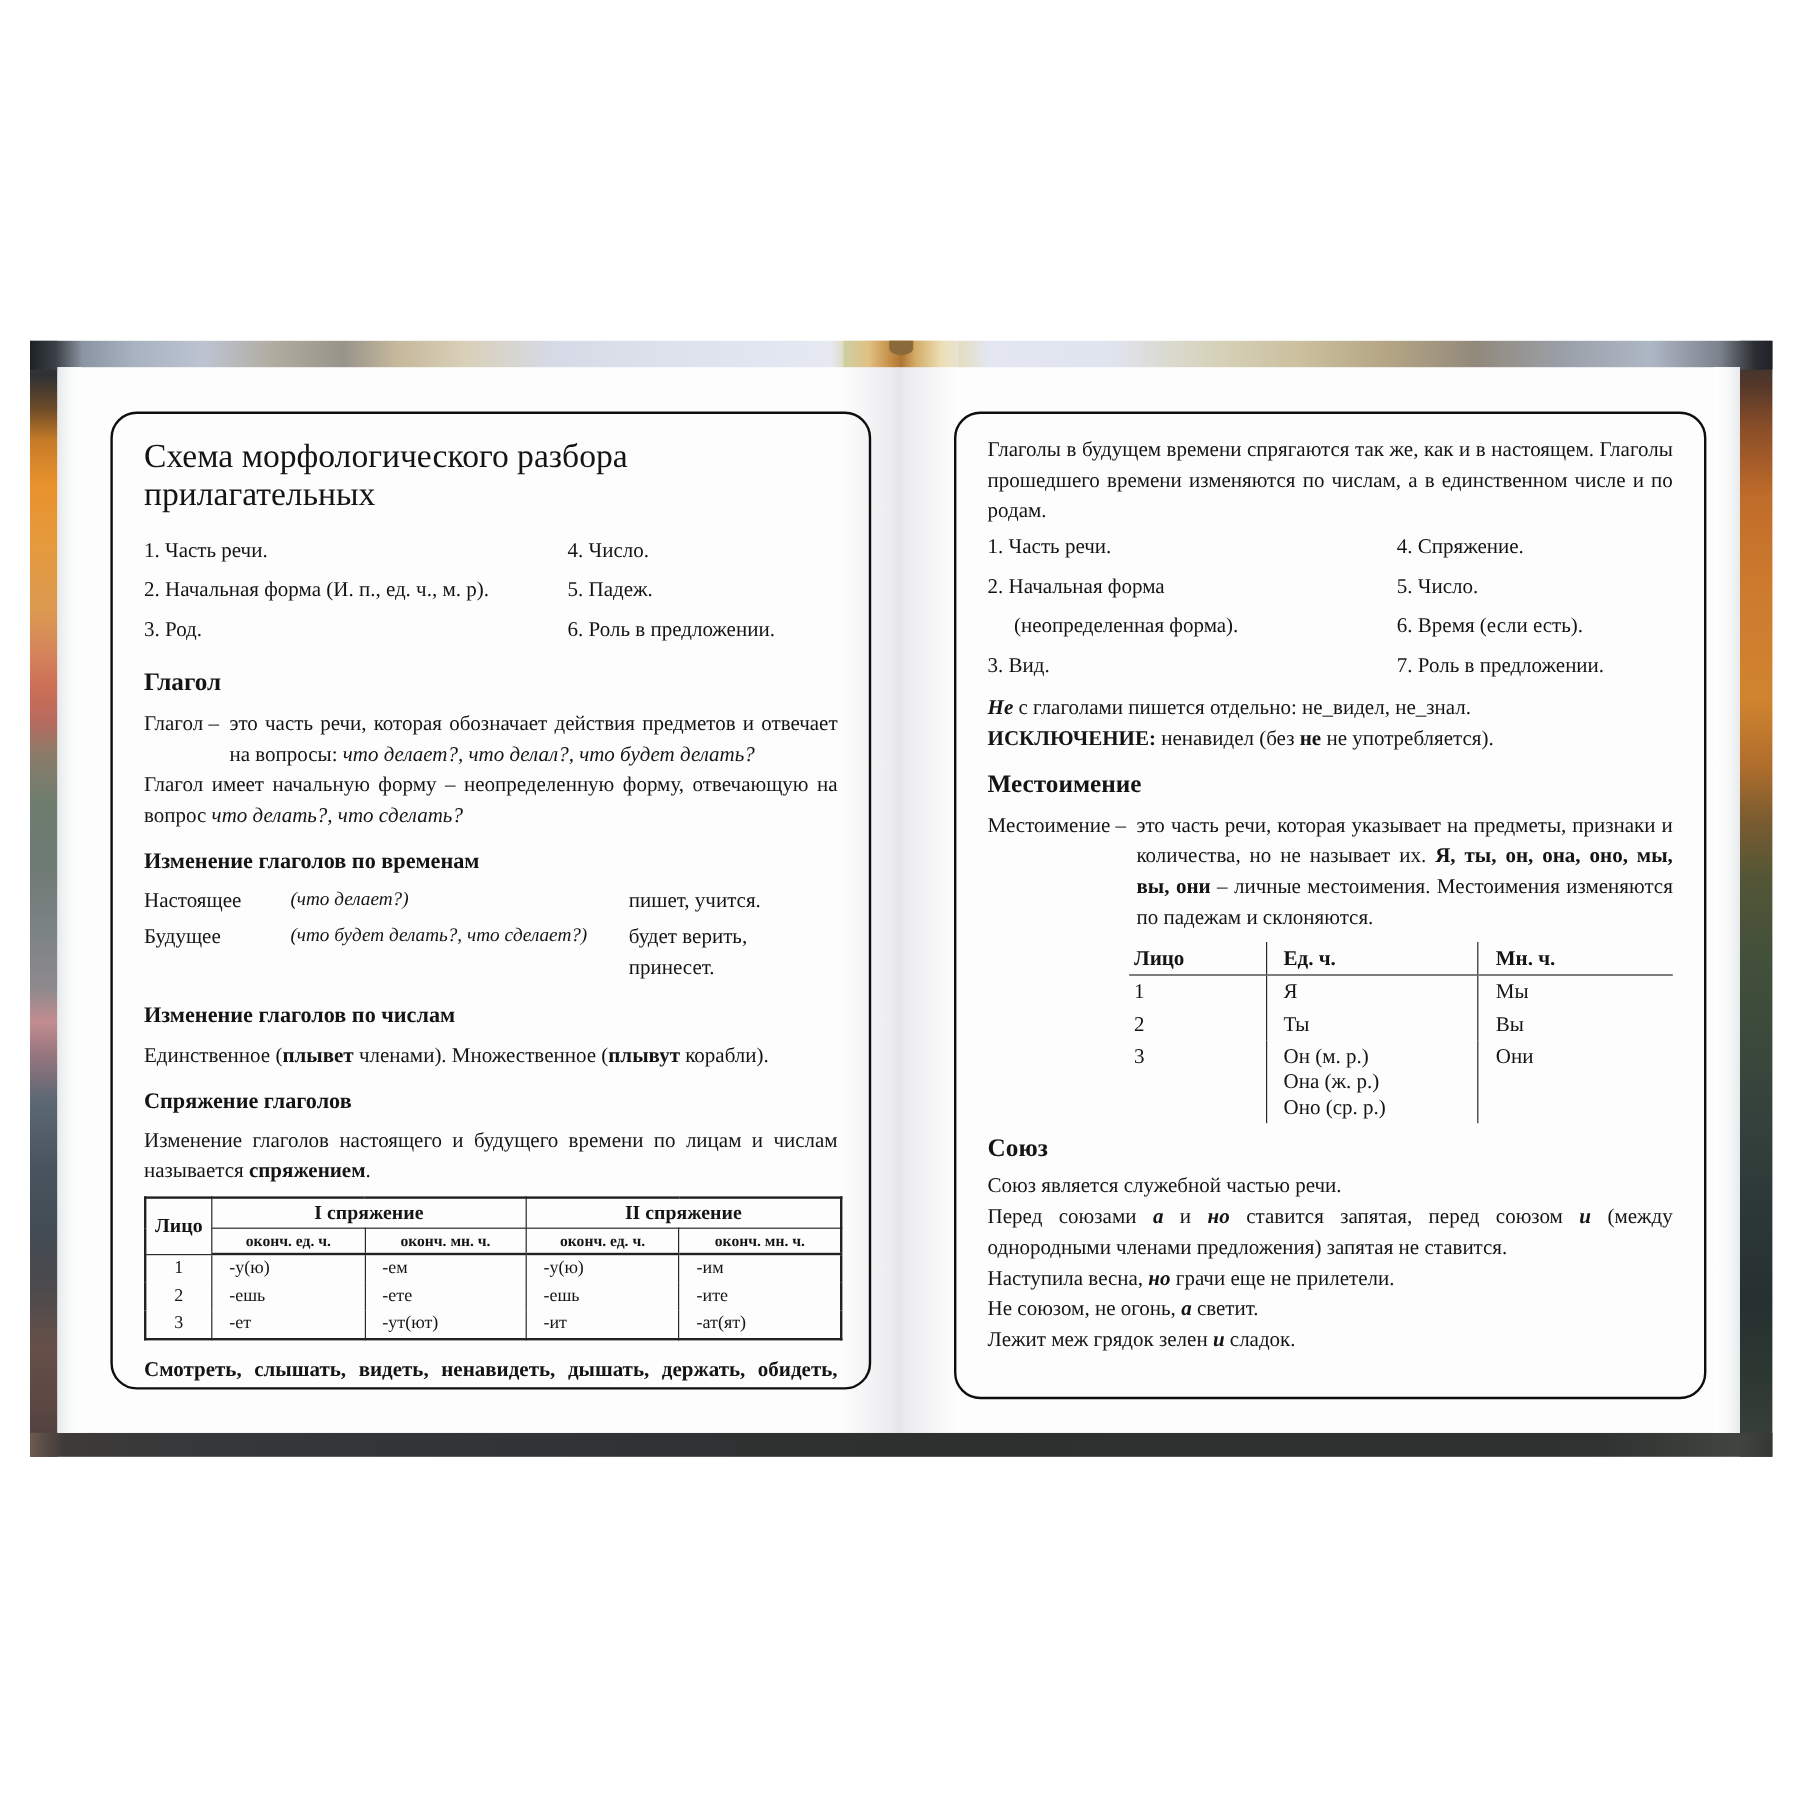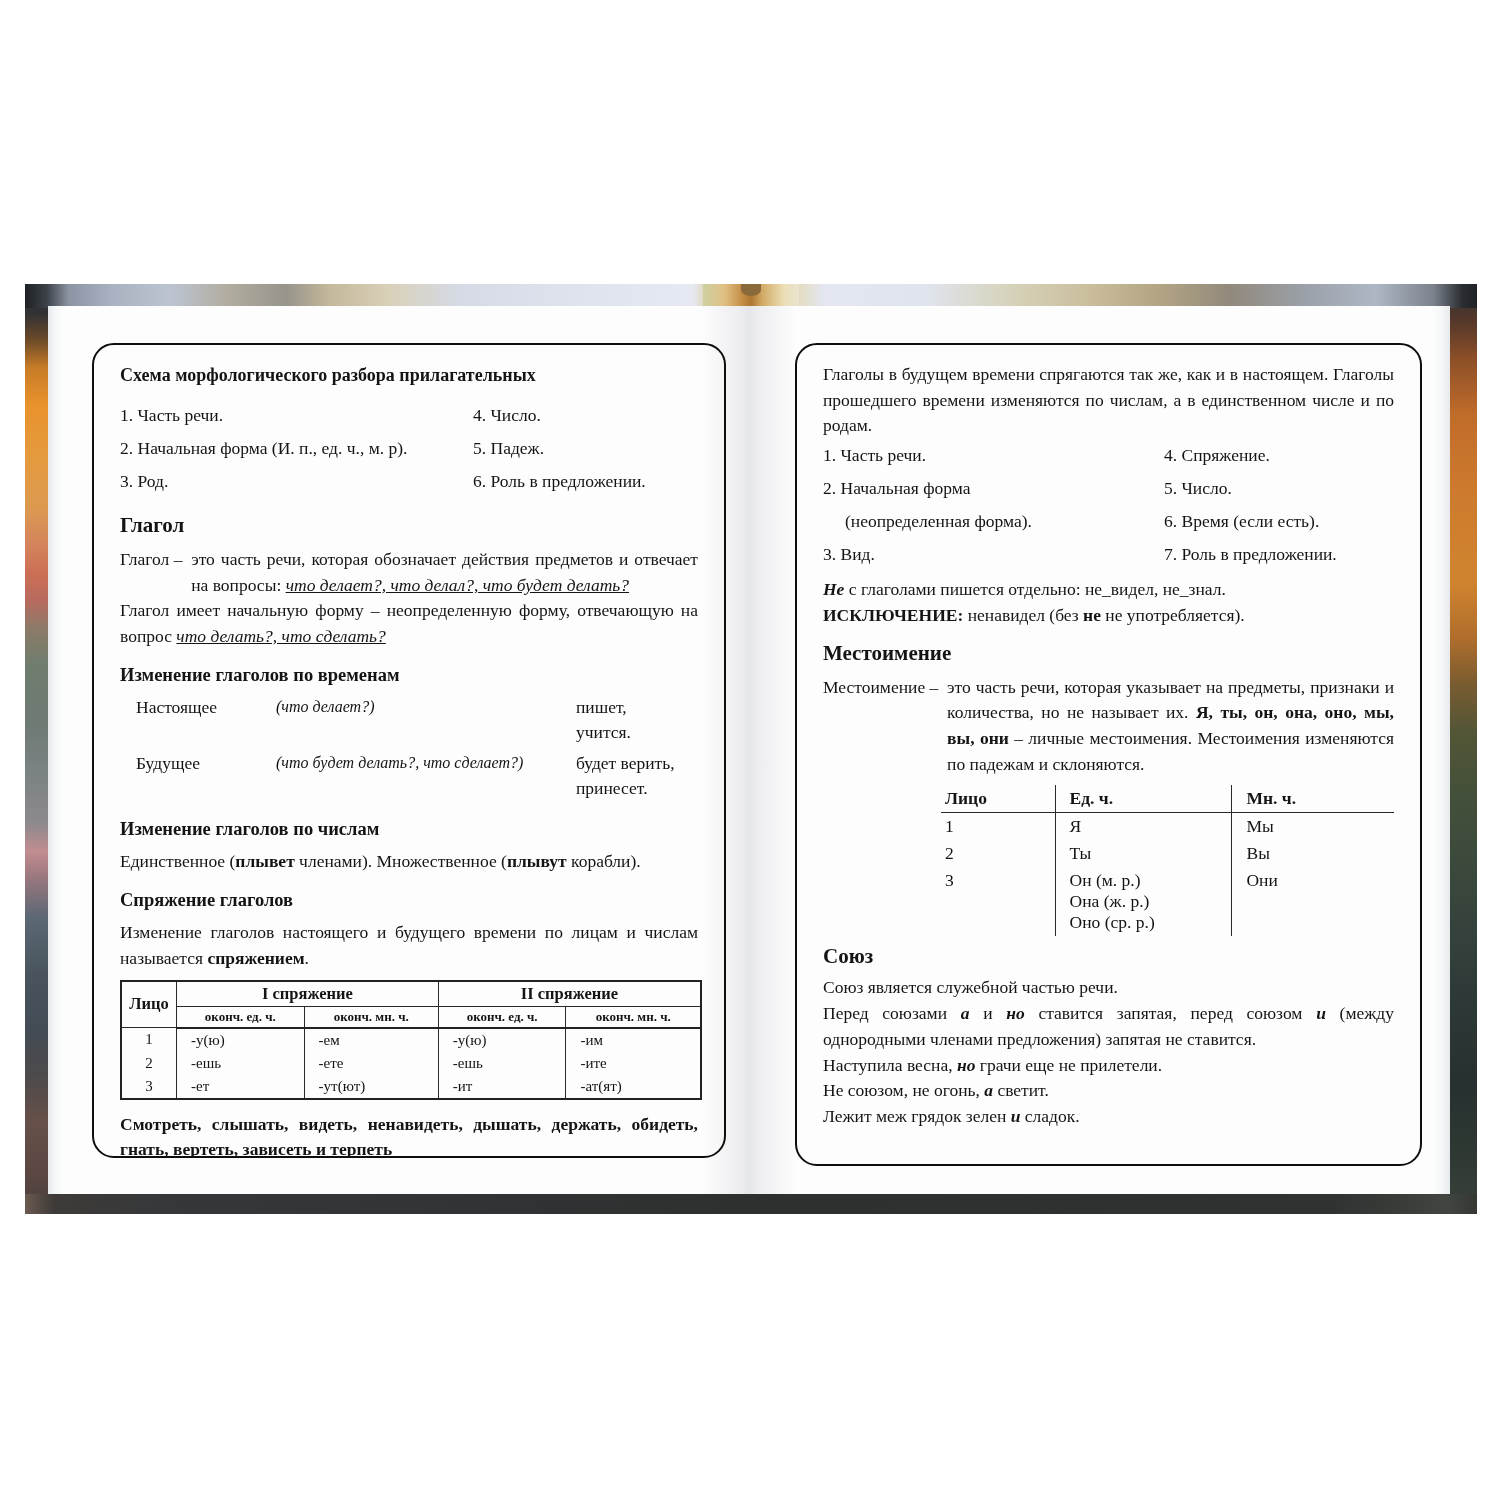--- a/index.html
+++ b/index.html
@@ -69,35 +69,35 @@
       rgba(110,115,125,0.17) 50%, rgba(90,95,105,0.10) 58%, rgba(90,95,105,0) 100%);
   }
   
   .pagebox {
     position:absolute; border:2.5px solid #0e0e0e; border-radius:22px;
     box-sizing:border-box; overflow:hidden;
   }
   .leftbox  { left:44px;  top:37px; width:634px; height:815px; padding:20px 26px; }
   .rightbox { left:747px; top:37px; width:627px; height:823px; padding:17px 26px; }
   
-  .h-big { font-size:18px; font-weight:bold; margin:0 0 13px 0; }
+  .h-big { font-size:28px; font-weight:normal; margin:0 0 13px 0; }
   .h-sec { font-size:21px; font-weight:bold; margin:15px 0 9px 0; }
   .h-mid { font-size:18.5px; font-weight:bold; margin:15px 0 9px 0; }
   p { margin:0; font-size:17.5px; line-height:1.47; }
   .just { text-align:justify; }
-  .it { font-style:italic;text-decoration:underline; }
+  .it { font-style:italic; }
   .b  { font-weight:bold; }
   .bi { font-weight:bold; font-style:italic; }
   .twocol { display:grid; grid-template-columns:1fr 225px; column-gap:16px; }
   .twocol .li { font-size:17.5px; line-height:33px; }
   .li-hang { white-space:pre-line; padding-left:22px; text-indent:-22px; line-height:33px; font-size:17.5px; }
   .def { display:flex; }
   .def .dt { flex:none; font-size:17.5px; line-height:1.47; }
   .def .dd { flex:1; font-size:17.5px; line-height:1.47; text-align:justify; }
-  .tense { display:grid; grid-template-columns:116px 276px 1fr; column-gap:24px; margin:2px 16px; }
+  .tense { display:grid; grid-template-columns:116px 276px 1fr; column-gap:6px; margin:2px 0; }
   .tense .q { font-style:italic; font-size:16px; }
   .tense > div { font-size:17.5px; line-height:1.45; padding-bottom:3px; }
   
   table.conj { border-collapse:collapse; border:2px solid #222; margin-top:8px; width:582px; }
   table.conj td { border:1px solid #2a2a2a; text-align:center; }
   table.conj .corner { width:52px; font-size:16.5px; font-weight:bold; }
   table.conj .grp { font-size:16.5px; font-weight:bold; padding:2px 4px; }
   table.conj .sub td { font-size:13px; font-weight:bold; padding:2px 4px; border-bottom:2px solid #222; }
   table.conj .data td { border-top:none; border-bottom:none; font-size:15px; text-align:left; padding:3px 0 3px 14px; }
   table.conj .data td:first-child { text-align:center; padding-left:0; }

